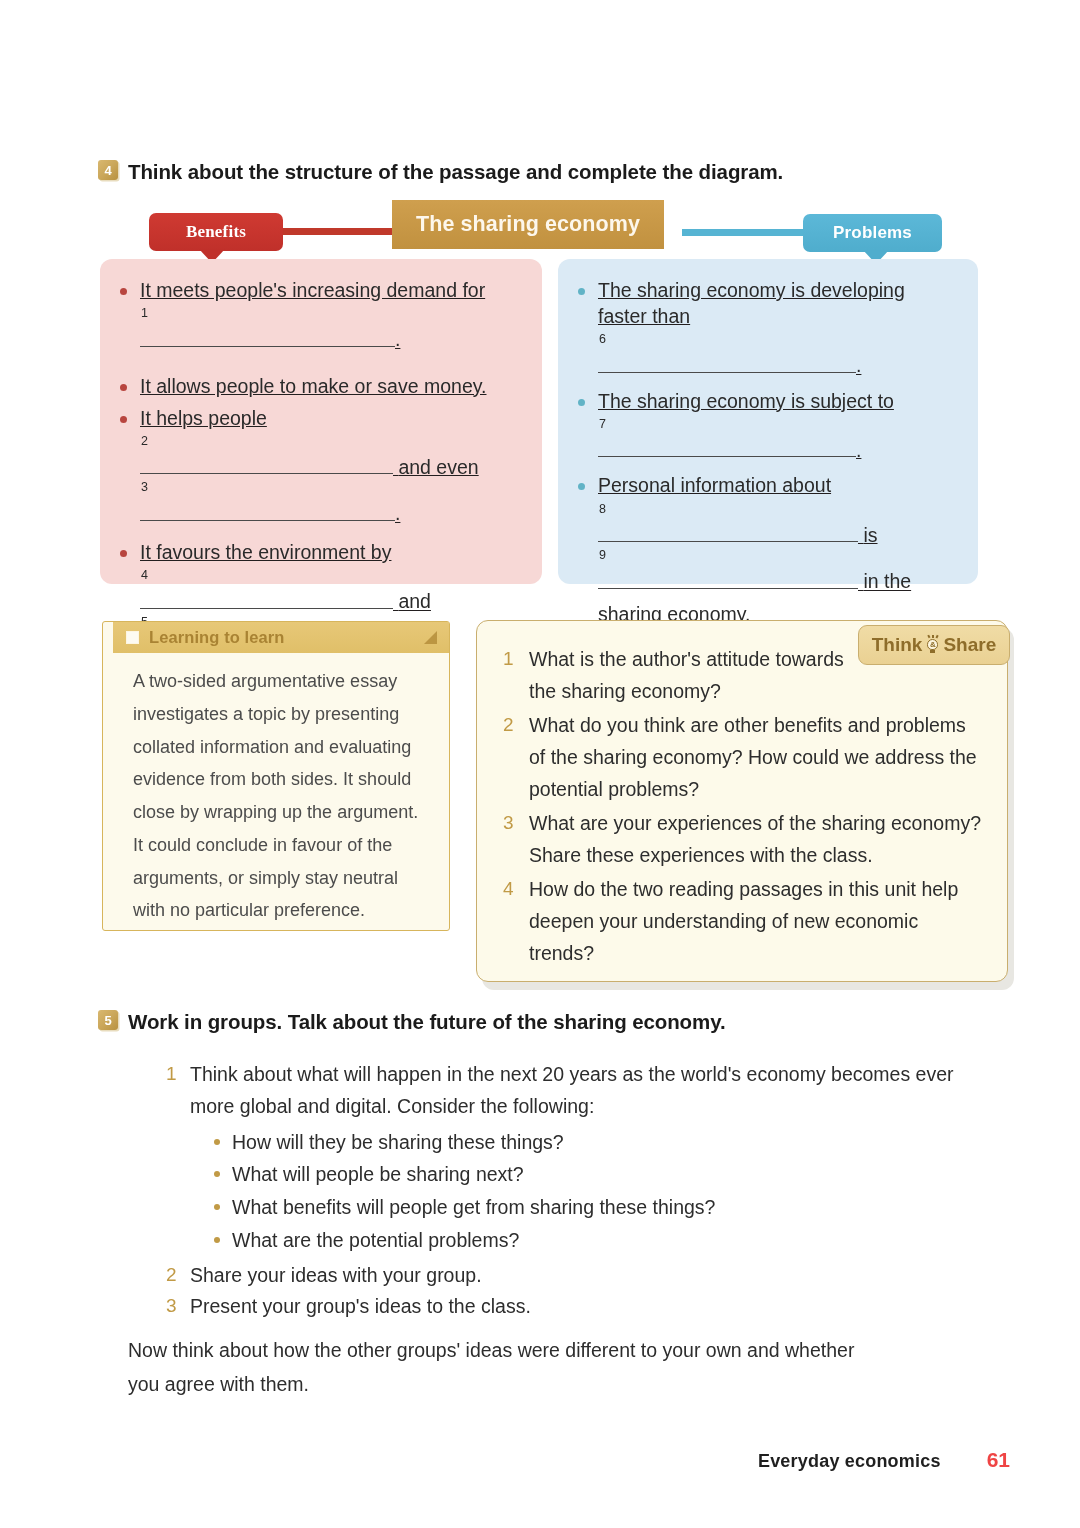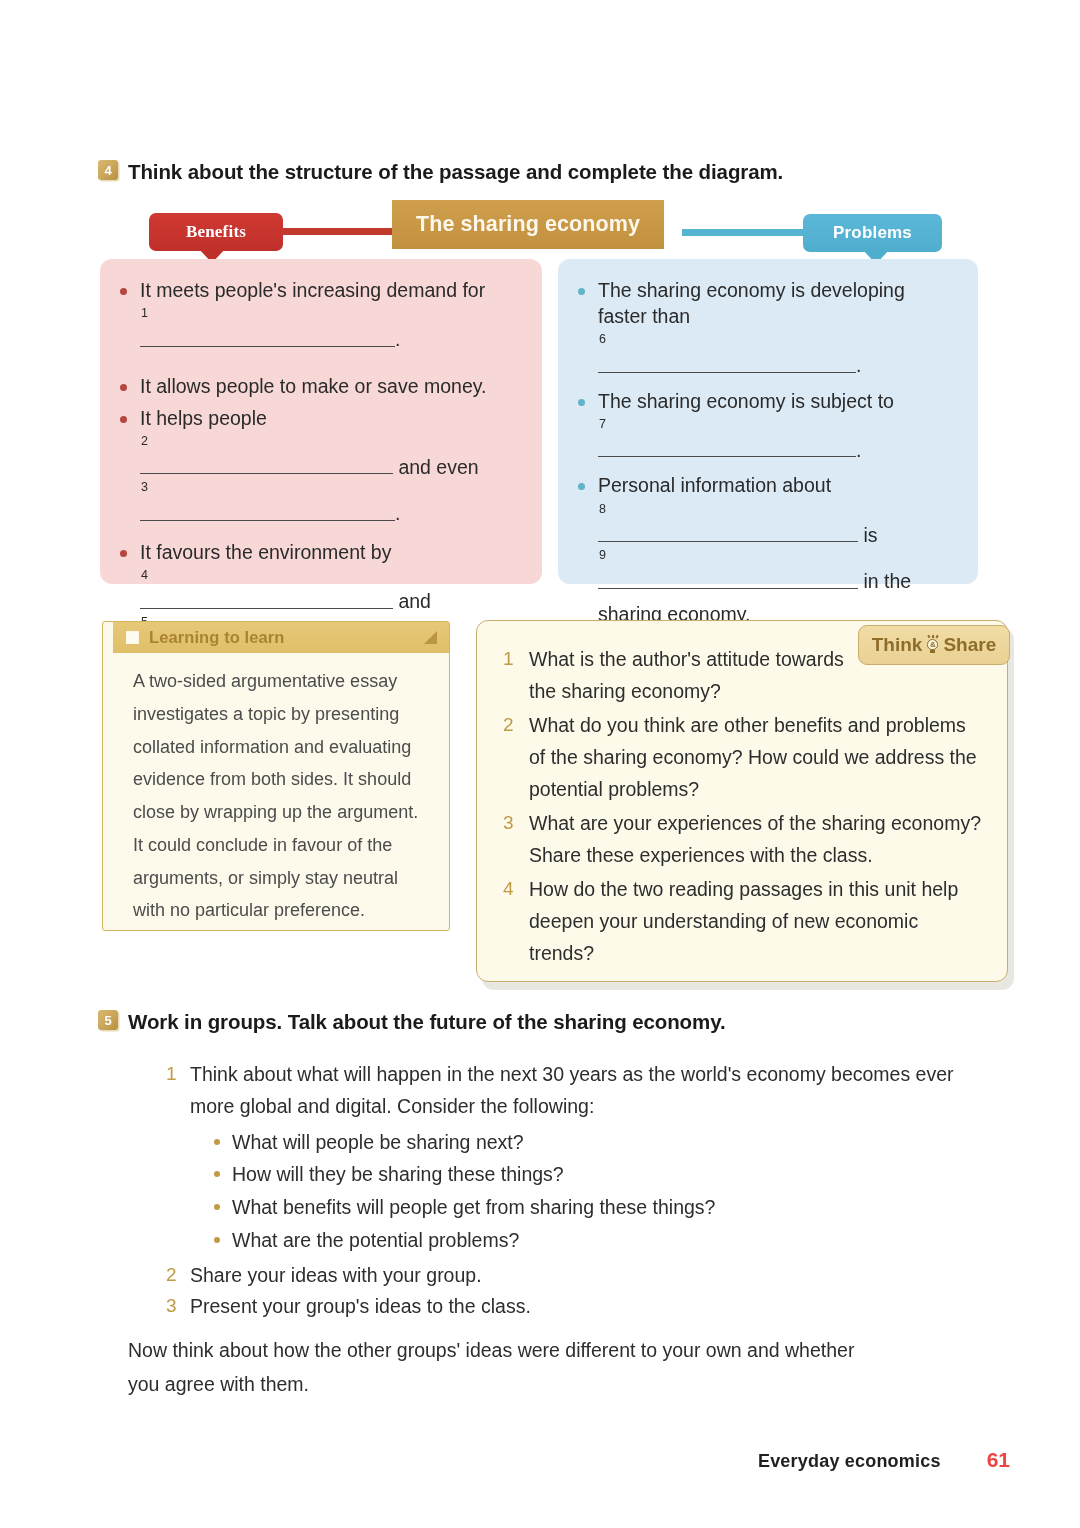--- a/index.html
+++ b/index.html
@@ -125,21 +125,21 @@
     left: 100px; top: 259px;
     width: 442px; height: 325px;
     background: #f7d8d6;
   }
   #panel-problems {
     left: 558px; top: 259px;
     width: 420px; height: 325px;
     background: #dbeaf5;
   }
 
-  .panel ul { list-style: none; margin: 0; padding: 0; }
+  .panel ul { list-style: none; margin: 0; padding: 0; text-decoration: underline; }
   .panel li {
     position: relative;
     padding-left: 22px;
     font-size: 19.5px;
     line-height: 1.34;
     color: #2a2a2a;
     margin-bottom: 4px;
   }
   .panel li .dot {
     position: absolute;
@@ -522,29 +522,29 @@
 </div>
 
 <div class="abs task-head" id="task5">
   <div class="num-badge">5</div>
   <div class="task-text">Work in groups. Talk about the future of the sharing economy.</div>
 </div>
 
 <ul id="task5-list">
   <li>
     <span class="idx">1</span>
-    <span>Think about what will happen in the next 30 years as the world's economy becomes ever more global and digital. Consider the following:</span>
+    <span>Think about what will happen in the next 20 years as the world's economy becomes ever more global and digital. Consider the following:</span>
     <ul class="sub-bullets">
       <li>
         <span class="dot"></span>
-        <span>What will people be sharing next?</span>
+        <span>How will they be sharing these things?</span>
       </li>
       <li>
         <span class="dot"></span>
-        <span>How will they be sharing these things?</span>
+        <span>What will people be sharing next?</span>
       </li>
       <li>
         <span class="dot"></span>
         <span>What benefits will people get from sharing these things?</span>
       </li>
       <li>
         <span class="dot"></span>
         <span>What are the potential problems?</span>
       </li>
     </ul>

